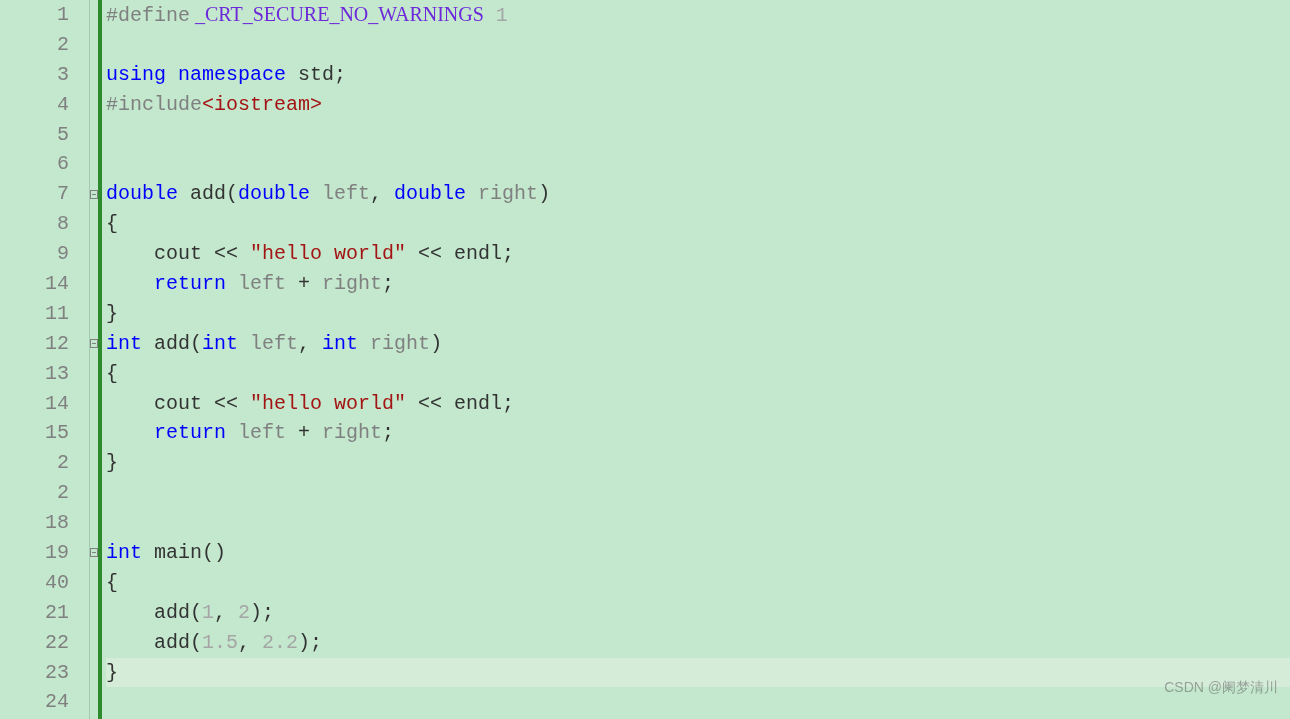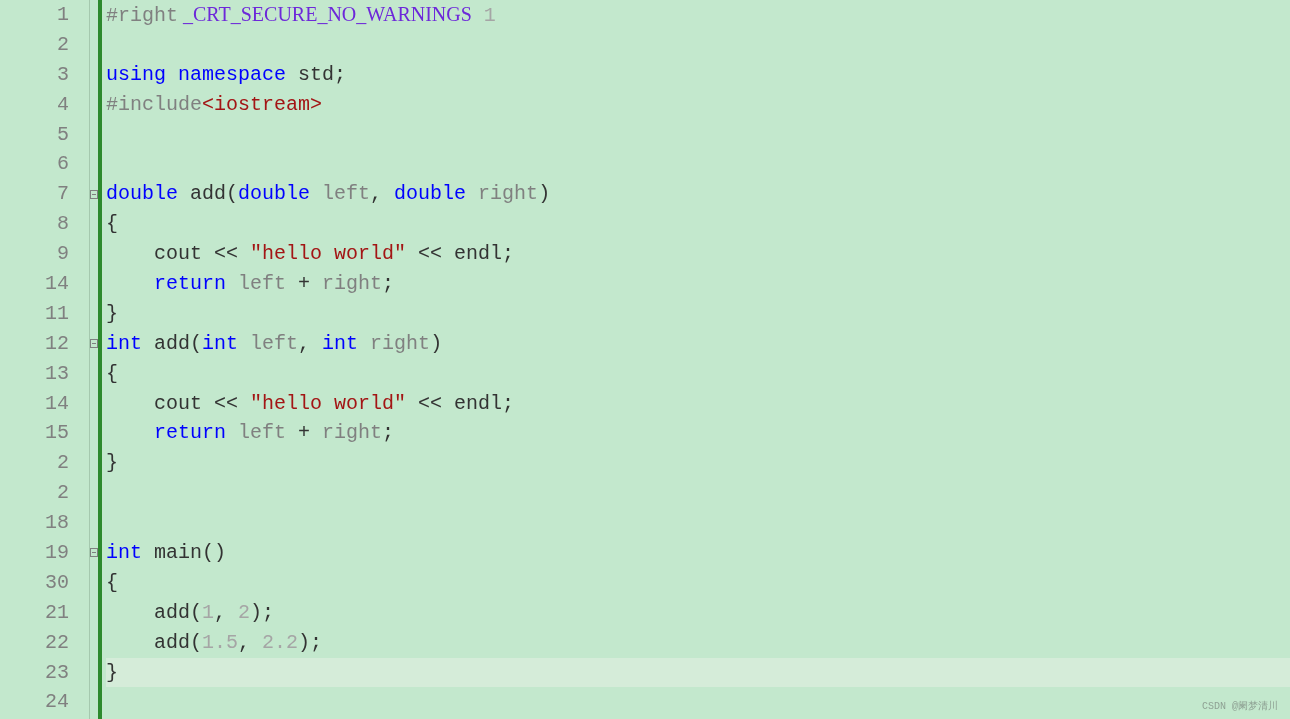--- a/index.html
+++ b/index.html
@@ -75,25 +75,25 @@
 .pp { color: #808080; }
 .ppd { color: #6d28d9; font-family: Liberation Serif, serif; }
 .id { color: #333; }
 .param { color: #808080; }
 .str { color: #a31515; }
 .num { color: #a5a5a5; }
 .op { color: #333; }
 .inc { color: #a31515; }
 .watermark {
   position: absolute;
-  bottom: 6px;
+  bottom: 22px;
   right: 12px;
-  font-size: 10px;
+  font-size: 14px;
   color: rgba(90,90,90,0.5);
-  font-family: Liberation Mono, monospace;
+  font-family: Liberation Sans, sans-serif;
 }
 </style>
 </head>
 <body>
 
 <div class="editor">
   <div class="gutter">
     <div class="ln">1</div>
     <div class="ln">2</div>
     <div class="ln">3</div>
@@ -106,21 +106,21 @@
     <div class="ln">14</div>
     <div class="ln">11</div>
     <div class="ln">12</div>
     <div class="ln">13</div>
     <div class="ln">14</div>
     <div class="ln">15</div>
     <div class="ln">2</div>
     <div class="ln">2</div>
     <div class="ln">18</div>
     <div class="ln">19</div>
-    <div class="ln">30</div>
+    <div class="ln">40</div>
     <div class="ln">21</div>
     <div class="ln">22</div>
     <div class="ln">23</div>
     <div class="ln">24</div>
   </div>
   <div class="fold-col">
     <div class="fc"></div>
       <div class="fc"></div>
       <div class="fc"></div>
       <div class="fc"></div>
@@ -145,21 +145,21 @@
     <div class="fc">
         <div class="fold-box"></div>
       </div>
     <div class="fc"></div>
       <div class="fc"></div>
       <div class="fc"></div>
       <div class="fc"></div>
       <div class="fc"></div>
   </div>
   <div class="code-area">
-    <div class="line"><span class="pp">#right</span><span class="ppd"> _CRT_SECURE_NO_WARNINGS</span><span class="num"> 1</span></div>
+    <div class="line"><span class="pp">#define</span><span class="ppd"> _CRT_SECURE_NO_WARNINGS</span><span class="num"> 1</span></div>
     <div class="line"></div>
     <div class="line"><span class="kw">using</span><span class="kw"> namespace</span><span class="id"> std</span><span class="op">;</span></div>
     <div class="line"><span class="pp">#include</span><span class="inc">&lt;iostream&gt;</span></div>
     <div class="line"></div>
     <div class="line"></div>
     <div class="line"><span class="kw">double</span><span class="id"> add</span><span class="op">(</span><span class="kw">double</span><span class="param"> left</span><span class="op">,</span><span class="kw"> double</span><span class="param"> right</span><span class="op">)</span></div>
     <div class="line"><span class="op">{</span></div>
     <div class="line"><span>    </span><span class="id">cout</span><span class="op"> &lt;&lt;</span><span class="str"> "hello world"</span><span class="op"> &lt;&lt;</span><span class="id"> endl</span><span class="op">;</span></div>
     <div class="line"><span>    </span><span class="kw">return</span><span class="param"> left</span><span class="op"> +</span><span class="param"> right</span><span class="op">;</span></div>
     <div class="line"><span class="op">}</span></div>

